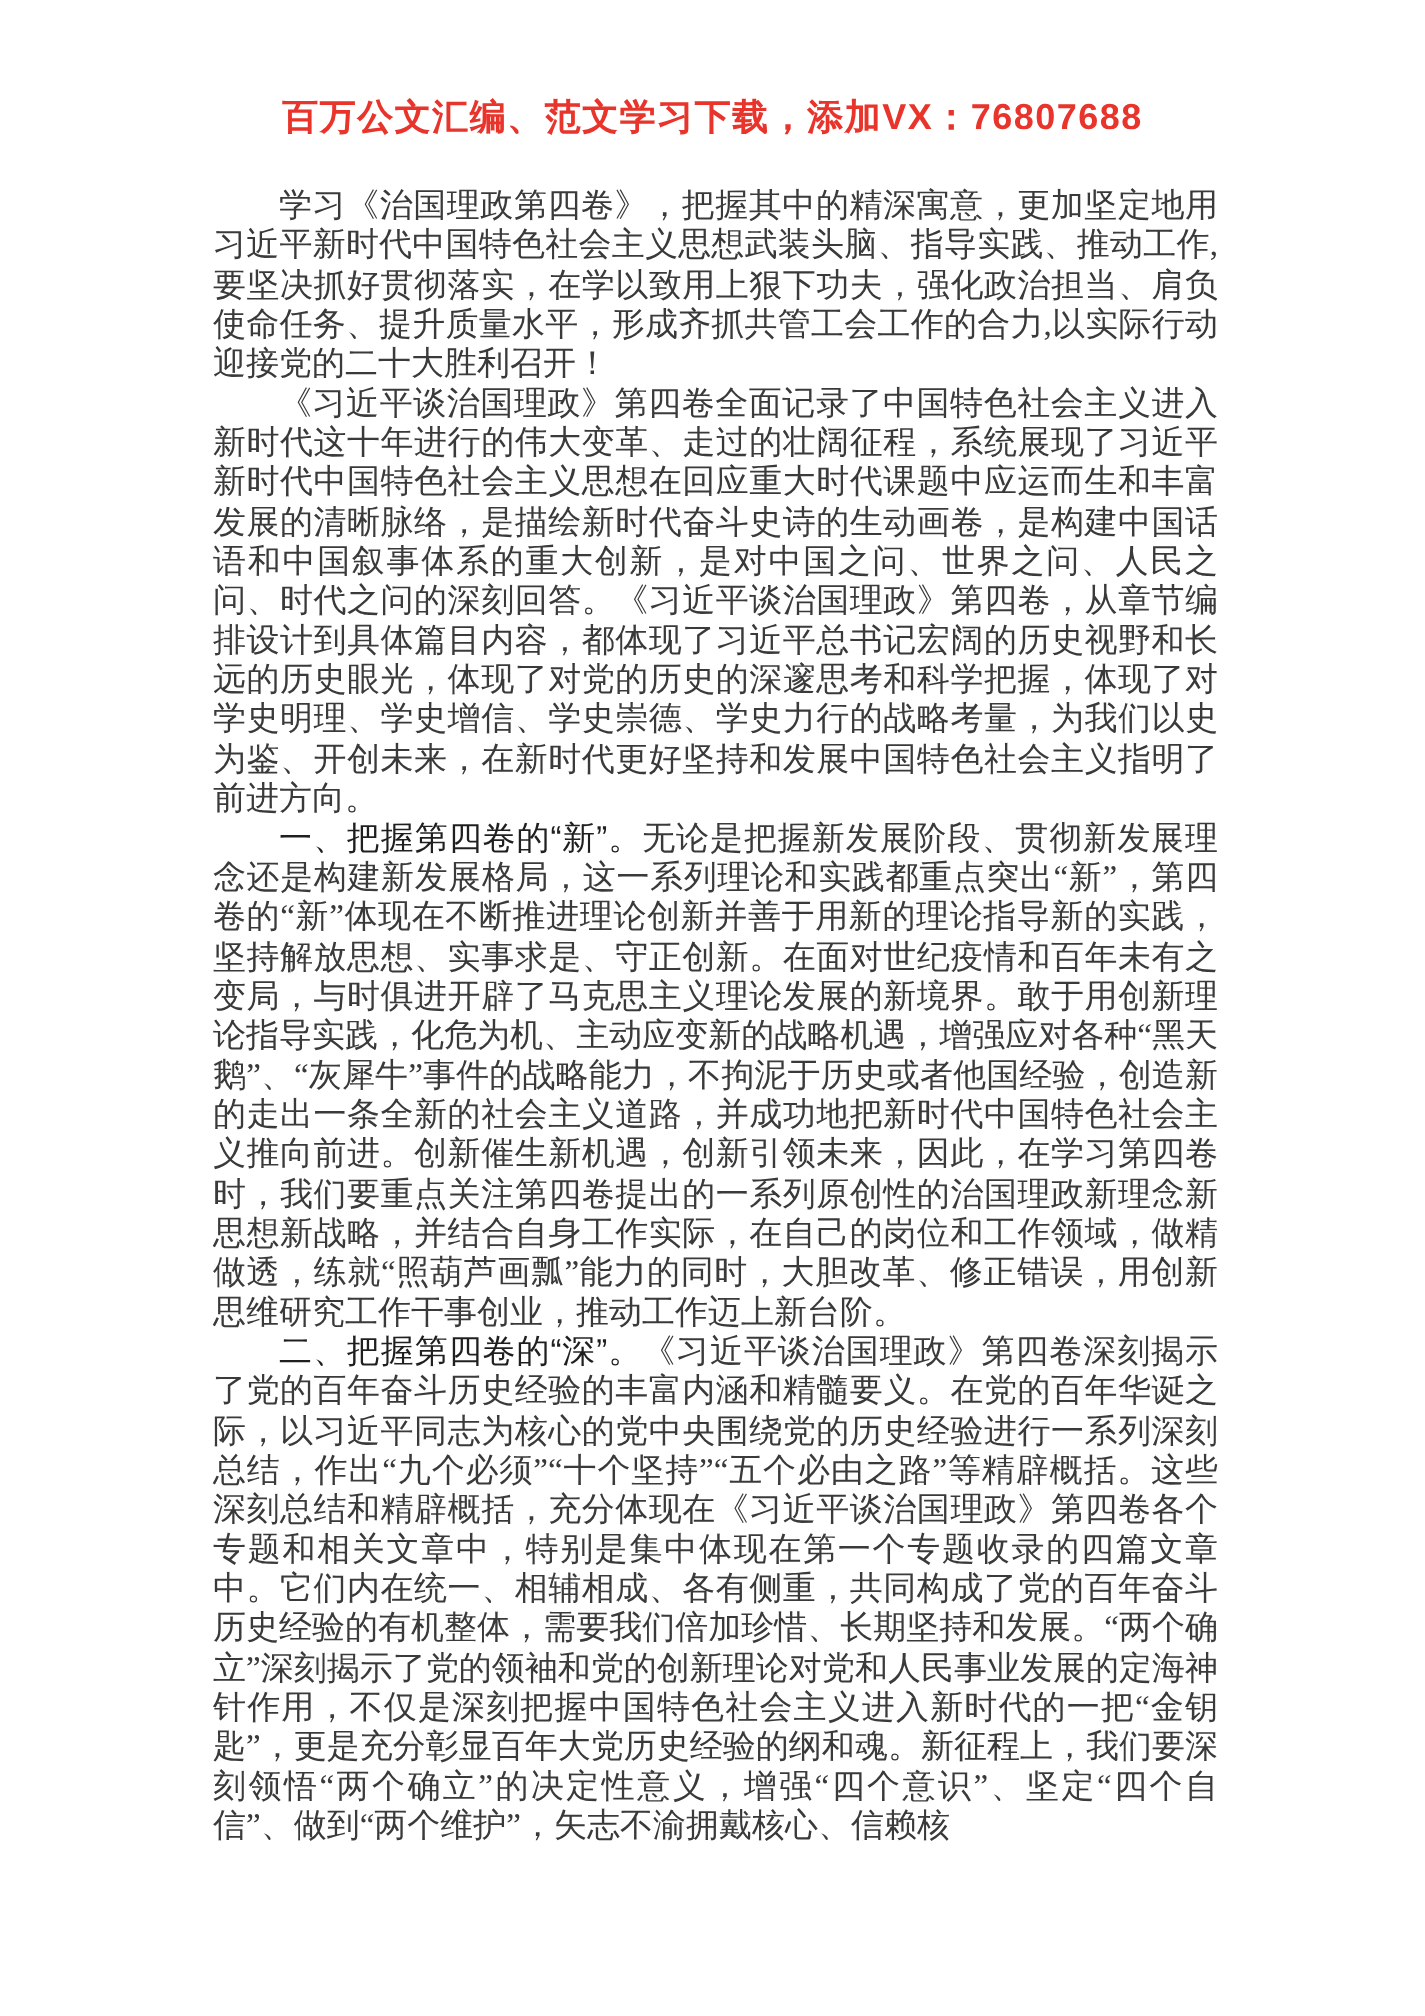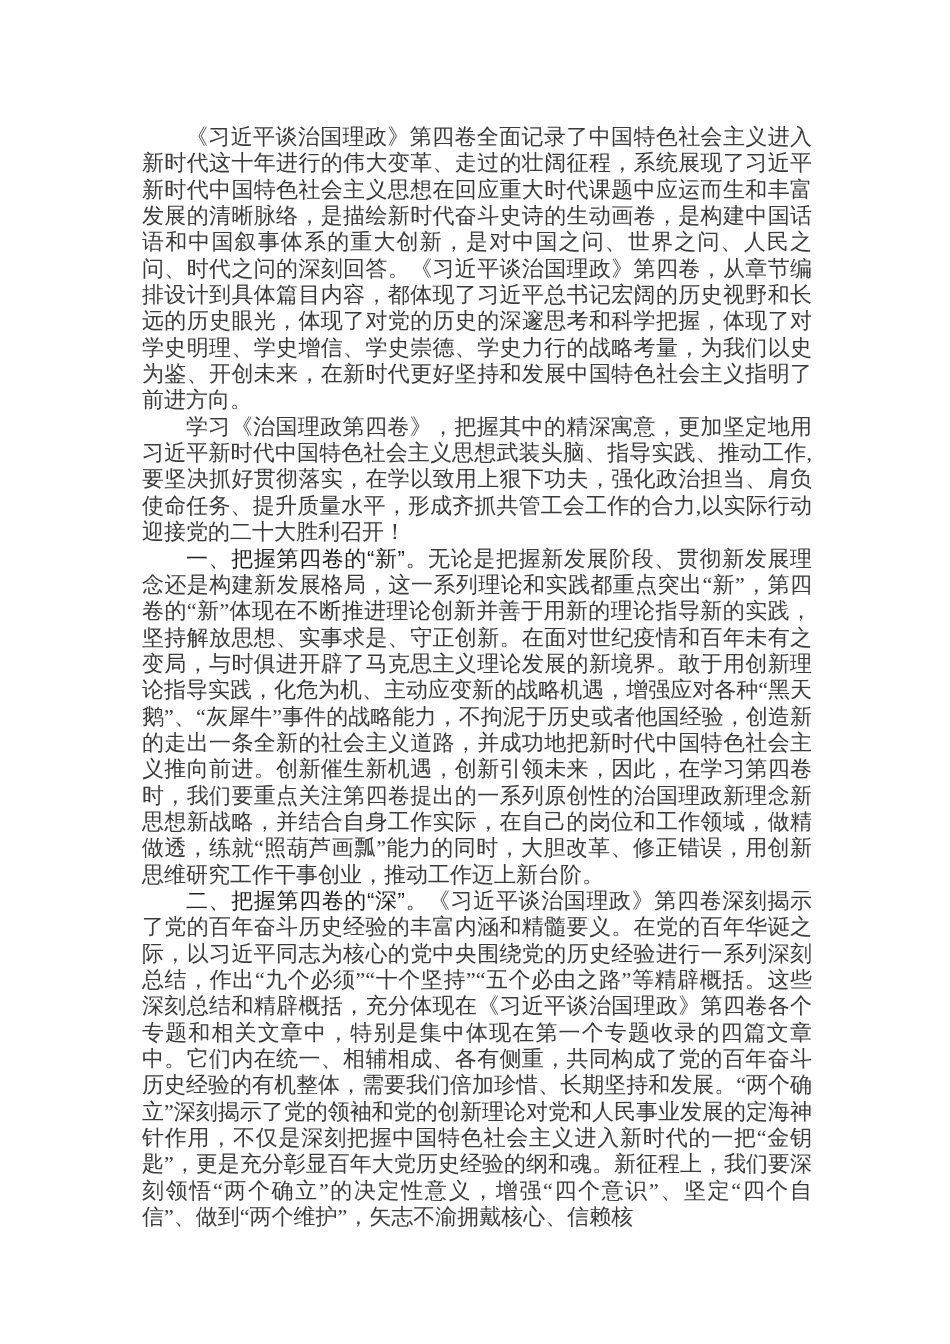--- a/index.html
+++ b/index.html
@@ -53,26 +53,27 @@
     font-weight: 400;
     color: #1f1f1f;
     font-family: "Liberation Sans", "DejaVu Sans", sans-serif;
   }
 </style>
 </head>
 <body>
 
 <div class="page">
 
+  <div class="promo">百万公文汇编、范文学习下载，添加VX：76807688</div>
 
   <div class="content">
 
+    <p class="para"><span class="lead"></span><span>学习《治国理政第四卷》，把握其中的精深寓意，更加坚定地用习近平新时代中国特色社会主义思想武装头脑、指导实践、推动工作,要坚决抓好贯彻落实，在学以致用上狠下功夫，强化政治担当、肩负使命任务、提升质量水平，形成齐抓共管工会工作的合力,以实际行动迎接党的二十大胜利召开！</span></p>
+
     <p class="para"><span class="lead"></span><span>《习近平谈治国理政》第四卷全面记录了中国特色社会主义进入新时代这十年进行的伟大变革、走过的壮阔征程，系统展现了习近平新时代中国特色社会主义思想在回应重大时代课题中应运而生和丰富发展的清晰脉络，是描绘新时代奋斗史诗的生动画卷，是构建中国话语和中国叙事体系的重大创新，是对中国之问、世界之问、人民之问、时代之问的深刻回答。《习近平谈治国理政》第四卷，从章节编排设计到具体篇目内容，都体现了习近平总书记宏阔的历史视野和长远的历史眼光，体现了对党的历史的深邃思考和科学把握，体现了对学史明理、学史增信、学史崇德、学史力行的战略考量，为我们以史为鉴、开创未来，在新时代更好坚持和发展中国特色社会主义指明了前进方向。</span></p>
-
-    <p class="para"><span class="lead"></span><span>学习《治国理政第四卷》，把握其中的精深寓意，更加坚定地用习近平新时代中国特色社会主义思想武装头脑、指导实践、推动工作,要坚决抓好贯彻落实，在学以致用上狠下功夫，强化政治担当、肩负使命任务、提升质量水平，形成齐抓共管工会工作的合力,以实际行动迎接党的二十大胜利召开！</span></p>
 
     <p class="para"><span class="lead">一、把握第四卷的“新”。</span><span>无论是把握新发展阶段、贯彻新发展理念还是构建新发展格局，这一系列理论和实践都重点突出“新”，第四卷的“新”体现在不断推进理论创新并善于用新的理论指导新的实践，坚持解放思想、实事求是、守正创新。在面对世纪疫情和百年未有之变局，与时俱进开辟了马克思主义理论发展的新境界。敢于用创新理论指导实践，化危为机、主动应变新的战略机遇，增强应对各种“黑天鹅”、“灰犀牛”事件的战略能力，不拘泥于历史或者他国经验，创造新的走出一条全新的社会主义道路，并成功地把新时代中国特色社会主义推向前进。创新催生新机遇，创新引领未来，因此，在学习第四卷时，我们要重点关注第四卷提出的一系列原创性的治国理政新理念新思想新战略，并结合自身工作实际，在自己的岗位和工作领域，做精做透，练就“照葫芦画瓢”能力的同时，大胆改革、修正错误，用创新思维研究工作干事创业，推动工作迈上新台阶。</span></p>
 
     <p class="para"><span class="lead">二、把握第四卷的“深”。</span><span>《习近平谈治国理政》第四卷深刻揭示了党的百年奋斗历史经验的丰富内涵和精髓要义。在党的百年华诞之际，以习近平同志为核心的党中央围绕党的历史经验进行一系列深刻总结，作出“九个必须”“十个坚持”“五个必由之路”等精辟概括。这些深刻总结和精辟概括，充分体现在《习近平谈治国理政》第四卷各个专题和相关文章中，特别是集中体现在第一个专题收录的四篇文章中。它们内在统一、相辅相成、各有侧重，共同构成了党的百年奋斗历史经验的有机整体，需要我们倍加珍惜、长期坚持和发展。“两个确立”深刻揭示了党的领袖和党的创新理论对党和人民事业发展的定海神针作用，不仅是深刻把握中国特色社会主义进入新时代的一把“金钥匙”，更是充分彰显百年大党历史经验的纲和魂。新征程上，我们要深刻领悟“两个确立”的决定性意义，增强“四个意识”、坚定“四个自信”、做到“两个维护”，矢志不渝拥戴核心、信赖核</span></p>
 
   </div>
 
 </div>
 
 </body></html>

